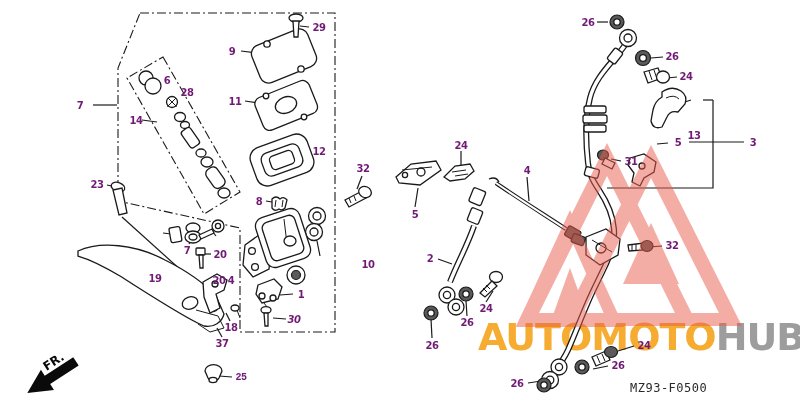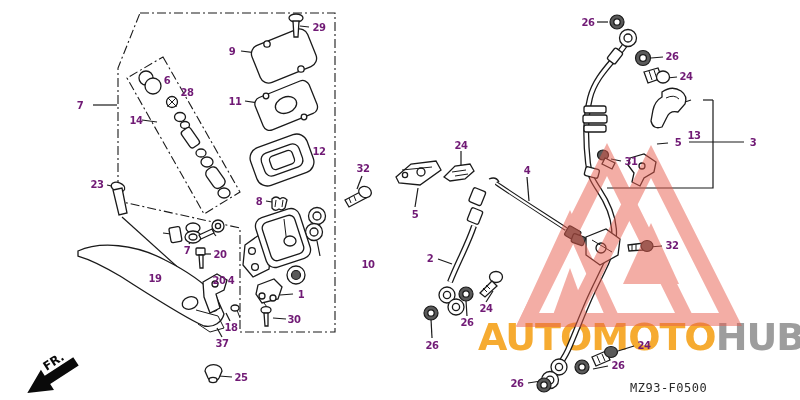--- a/index.html
+++ b/index.html
@@ -330,24 +330,24 @@
       <span class="callout" style="left: 319px; top: 151px;">12</span>
       <span class="callout" style="left: 363px; top: 168px;">32</span>
       <span class="callout" style="left: 259px; top: 201px;">8</span>
       <span class="callout" style="left: 155px; top: 233px; margin-top: 45px;">19</span>
       <span class="callout" style="left: 187px; top: 250px;">7</span>
       <span class="callout" style="left: 219px; top: 241px; margin-top: 39px;">20</span>
       <span class="callout" style="left: 220px; top: 254px;">20</span>
       <span class="callout" style="left: 231px; top: 280px;">4</span>
       <span class="callout" style="left: 320px; top: 264px; margin-left: 48px;">10</span>
       <span class="callout" style="left: 301px; top: 294px;">1</span>
-      <span class="callout" style="left: 294px; top: 319px;">30</span>
+      <span class="callout" style="left: 294px; top: 319px; font-style: italic;">30</span>
       <span class="callout" style="left: 231px; top: 327px;">18</span>
       <span class="callout" style="left: 222px; top: 343px;">37</span>
-      <span class="callout" style="left: 241px; top: 377px;">25</span>
+      <span class="callout" style="left: 241px; top: 377px; font-family: Liberation Mono, monospace;">25</span>
       <span class="callout" style="left: 415px; top: 214px;">5</span>
       <span class="callout" style="left: 461px; top: 145px;">24</span>
       <span class="callout" style="left: 430px; top: 258px;">2</span>
       <span class="callout" style="left: 527px; top: 170px;">4</span>
       <span class="callout" style="left: 588px; top: 22px;">26</span>
       <span class="callout" style="left: 672px; top: 56px;">26</span>
       <span class="callout" style="left: 686px; top: 76px;">24</span>
       <span class="callout" style="left: 694px; top: 99px; margin-top: 36px;">13</span>
       <span class="callout" style="left: 678px; top: 142px;">5</span>
       <span class="callout" style="left: 753px; top: 142px;">3</span>

